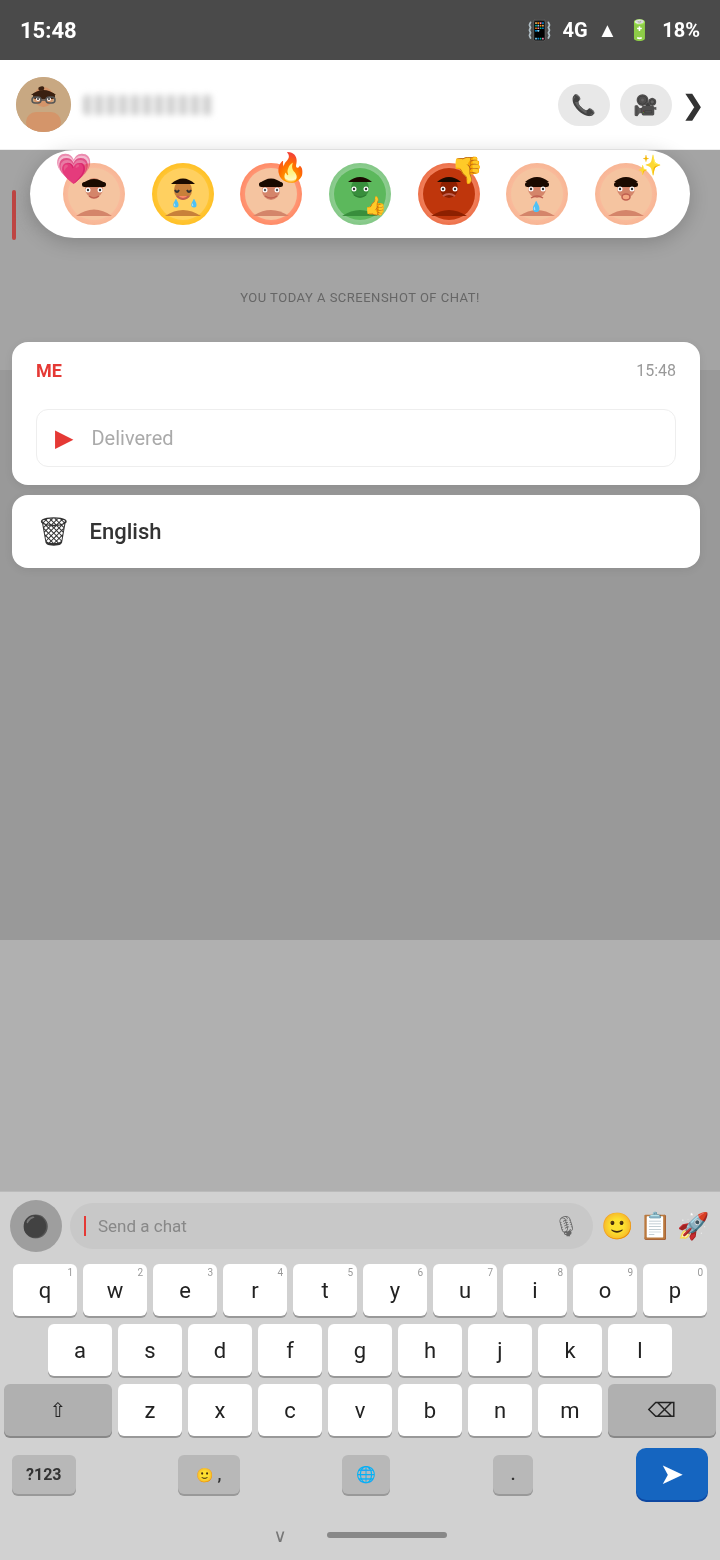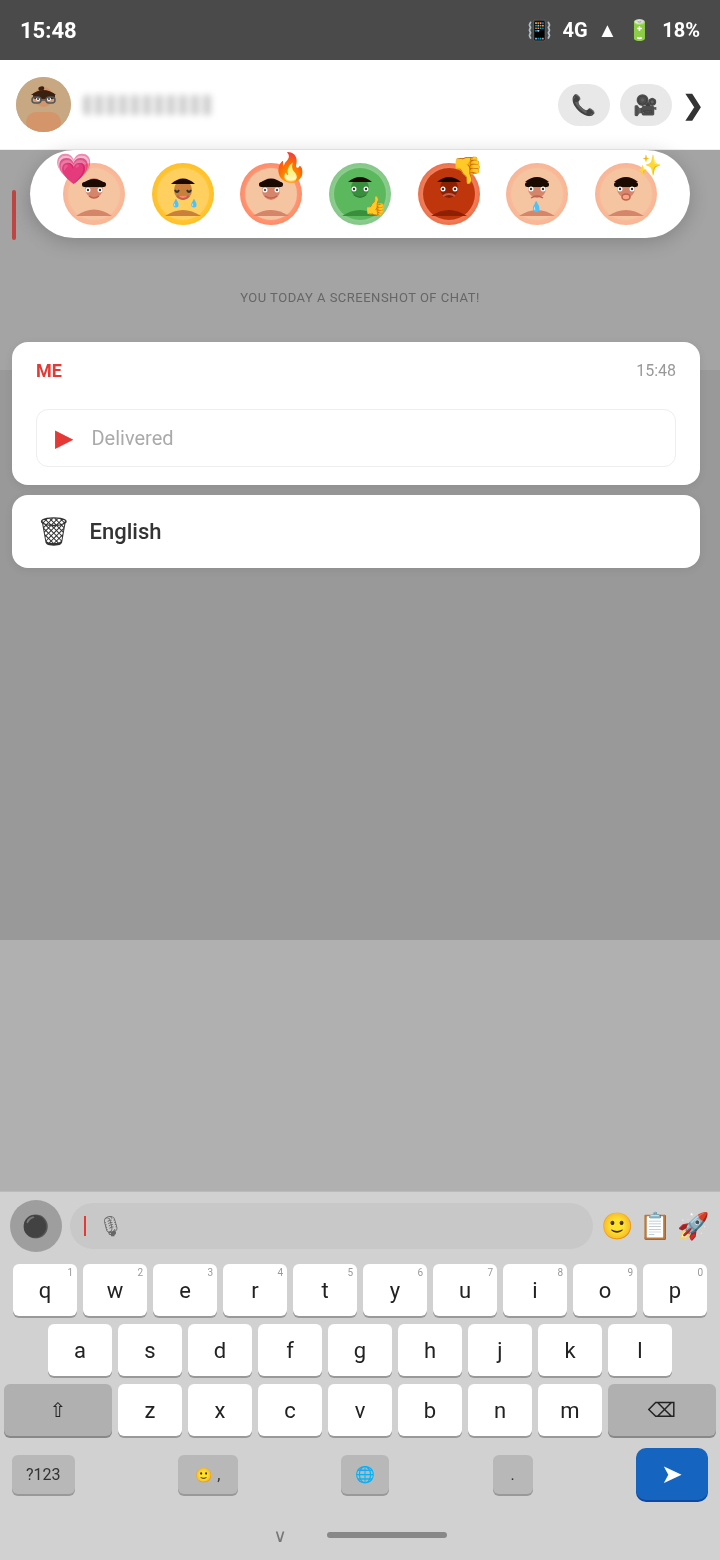--- a/index.html
+++ b/index.html
@@ -380,20 +380,21 @@
     }
     .key.wide {
       flex: 1.6;
       max-width: none;
     }
     .bottom-row {
       display: flex;
       justify-content: space-between;
       align-items: center;
       padding: 4px 8px 8px;
+      font-weight: bold;
     }
     .bottom-key {
       background: #b8b8b8;
       border-radius: 6px;
       padding: 10px 14px;
       font-size: 16px;
       color: #333;
       cursor: pointer;
       box-shadow: 0 2px 0 #999;
     }
@@ -644,20 +645,21 @@
 </div>
 
 <div class="keyboard-area" style="position:absolute; bottom:0; left:0; right:0;">
 
   <div class="input-toolbar">
     <div class="camera-btn">
       <span>⚫</span>
     </div>
     <div class="chat-input">
       <span class="input-cursor"></span>
+      <span class="input-placeholder">Send a chat</span>
       <span class="mic-icon">🎙</span>
     </div>
     <div class="toolbar-action-icons">
       <span class="toolbar-icon">🙂</span>
       <span class="toolbar-icon">📋</span>
       <span class="toolbar-icon">🚀</span>
     </div>
   </div>
 
   <div class="keyboard">

